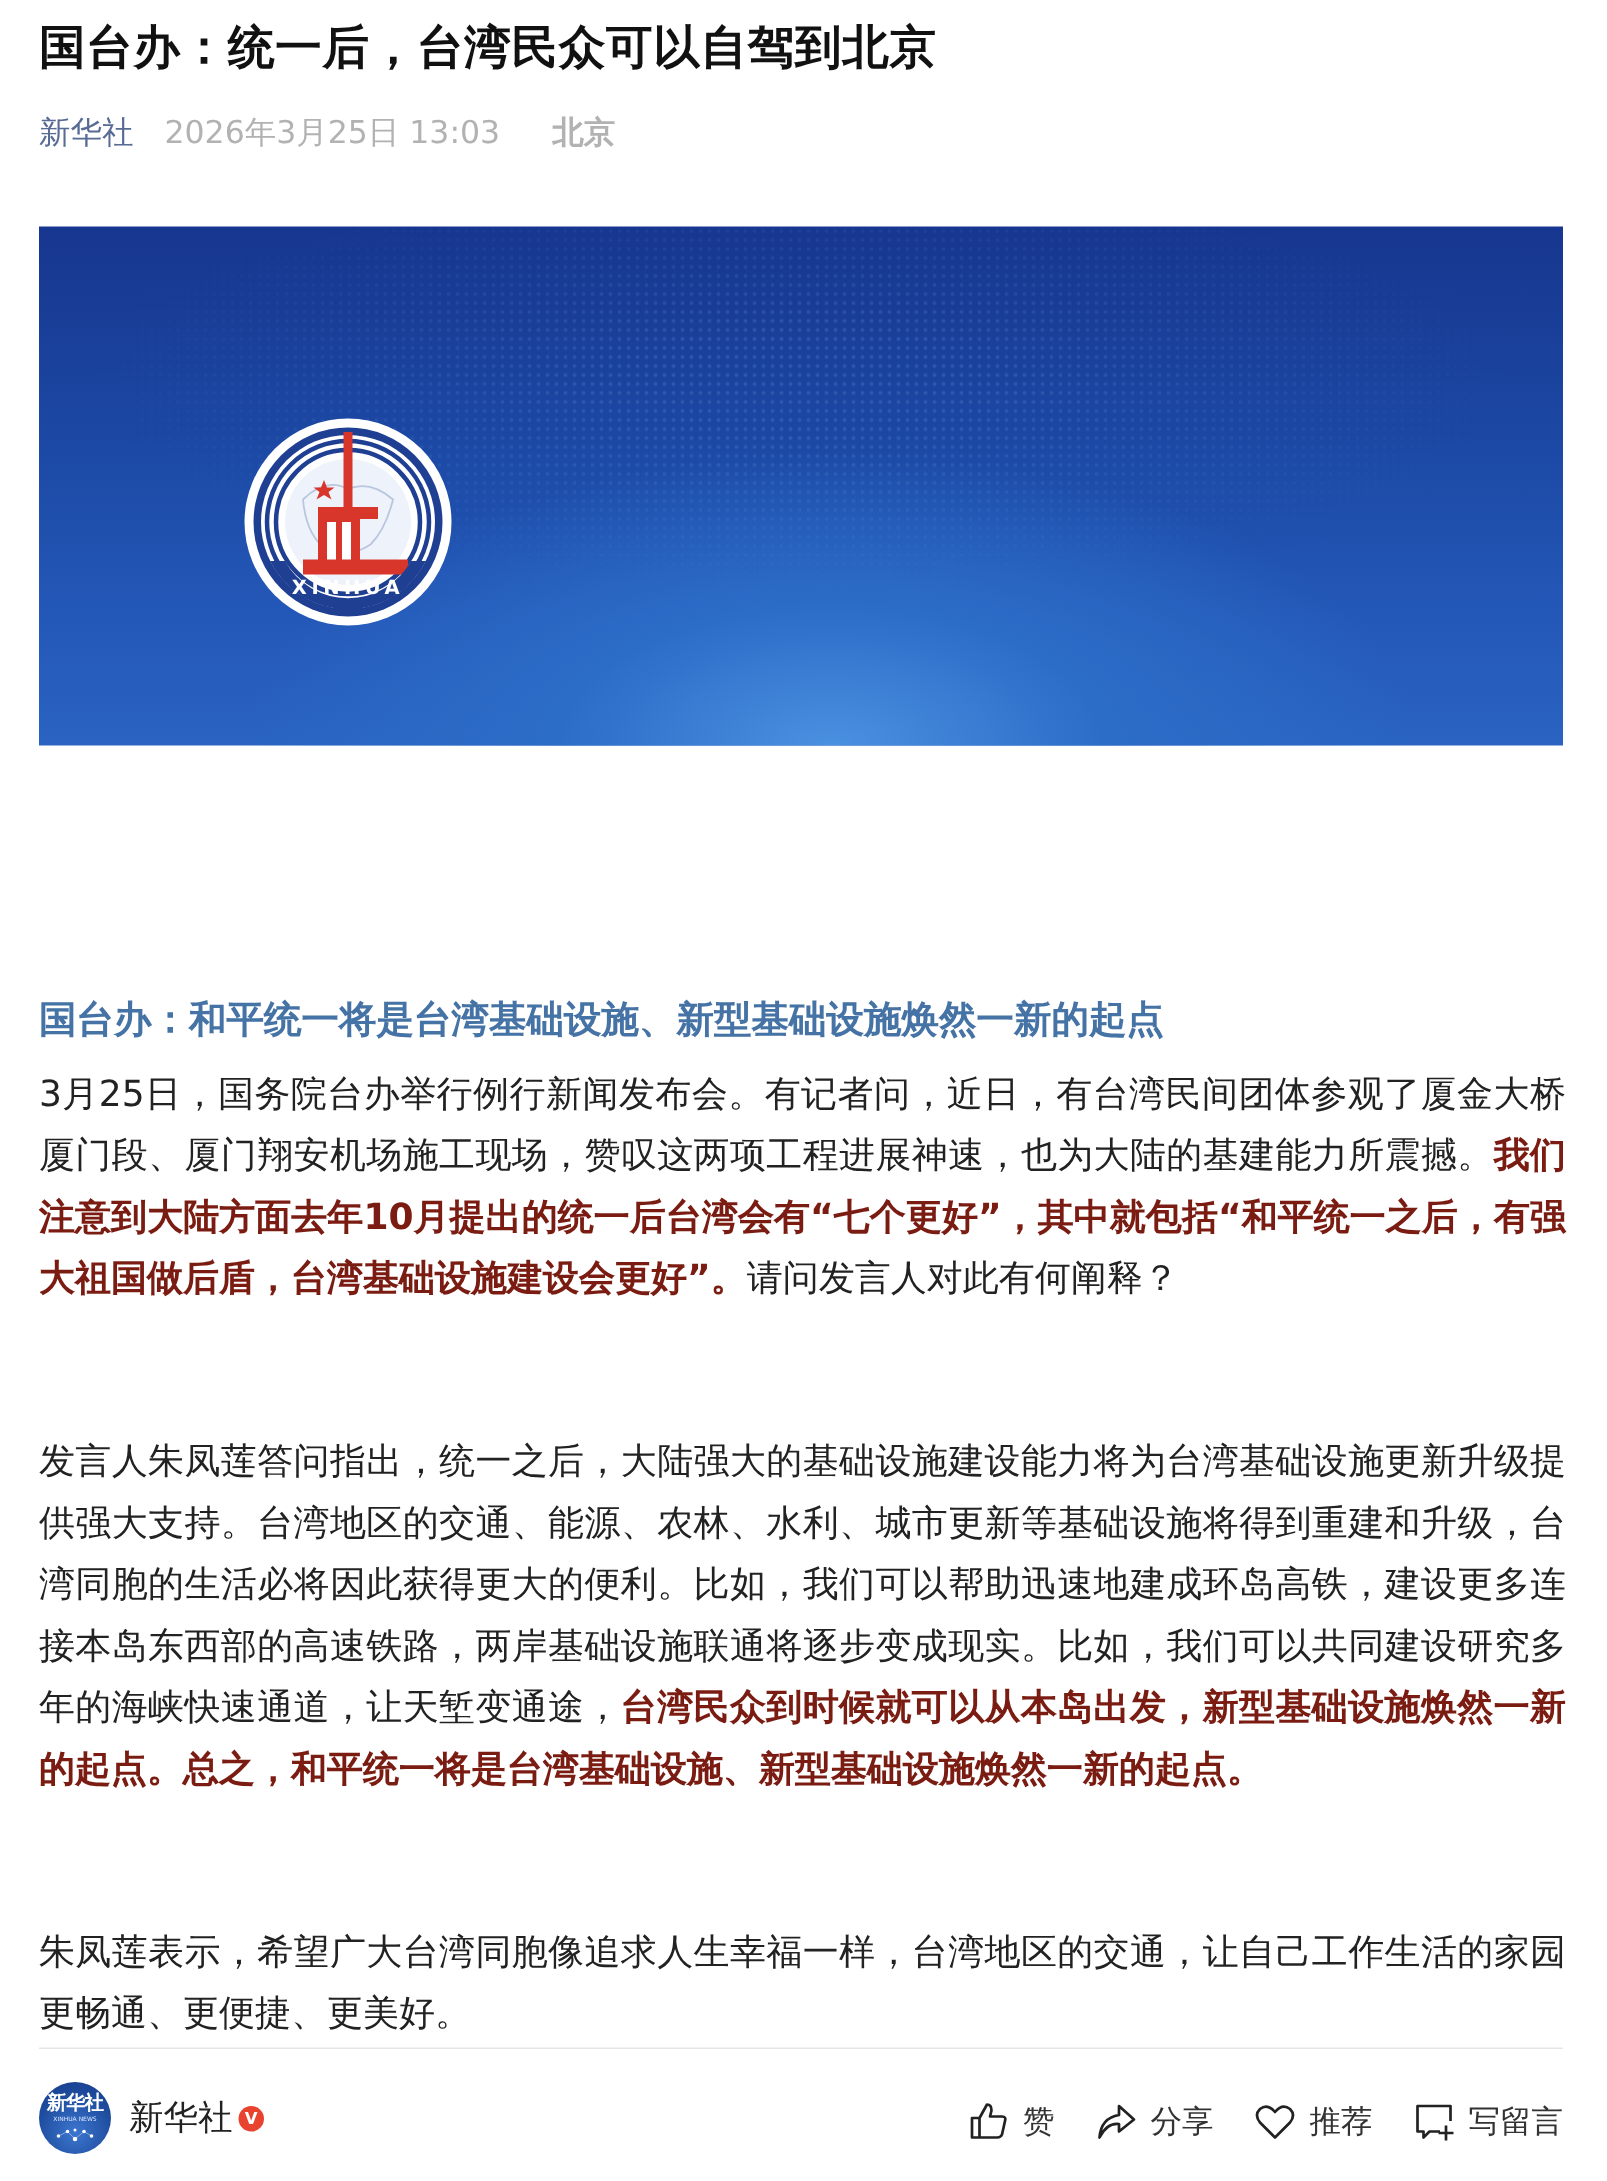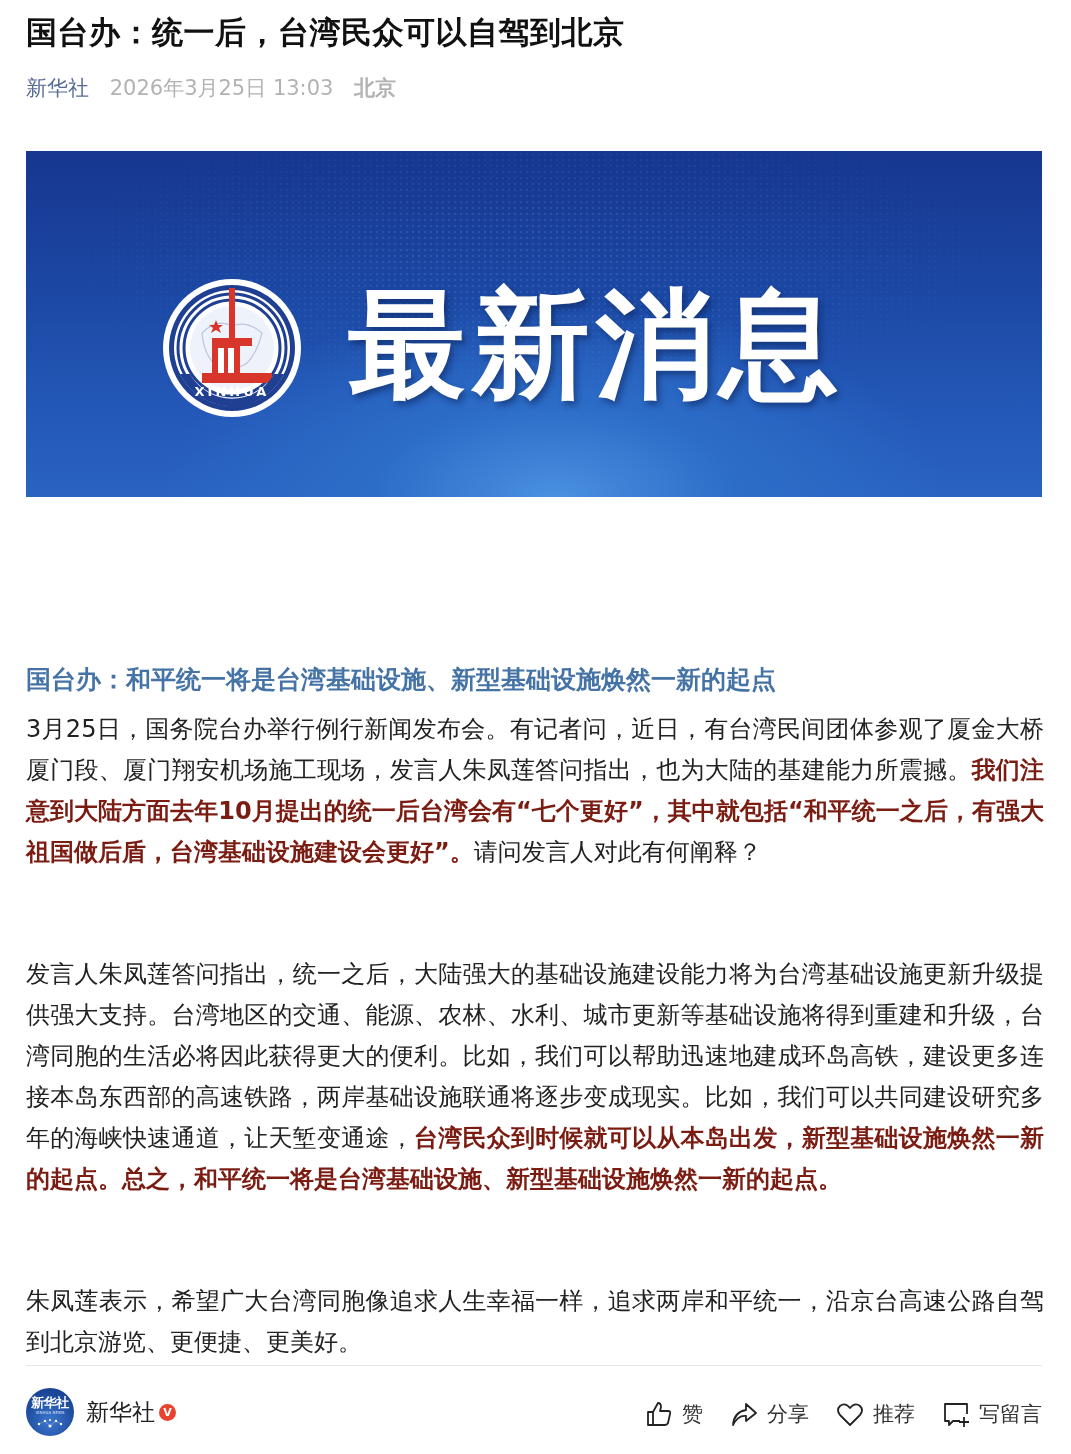--- a/index.html
+++ b/index.html
@@ -9,21 +9,21 @@
     .title {
       position: absolute; left: 26px; top: 10px;
       font-size: 31px; font-weight: bold; color: #111111; letter-spacing: 0.5px;
       line-height: 44px; white-space: nowrap; text-align: center;
     }
     .meta {
       position: absolute; left: 26px; top: 72px; font-size: 21px; line-height: 32px;
       white-space: nowrap;
     }
     .meta .source { color: #576b95; margin-right: 14px; }
-    .meta .date { color: #b2b2b2; margin-right: 14px; }
+    .meta .date { color: #b2b2b2; margin-right: 28px; }
     .meta .loc { color: #b2b2b2; font-weight: bold; }
 
     .banner {
       position: absolute; left: 26px; top: 151px; width: 1016px; height: 346px; overflow: hidden;
       background:
         radial-gradient(ellipse 520px 260px at 52% 100%, #4a90e0 0%, #2c6dc8 35%, rgba(28,70,160,0) 75%),
         linear-gradient(180deg, #17368f 0%, #1c4aa6 45%, #2458b8 75%, #2a63c2 100%);
     }
     .banner .dots {
       position: absolute; inset: 0;
@@ -113,31 +113,30 @@
     <circle cx="70" cy="70" r="42" fill="#eef3fb"></circle>
     <path d="M40 55 Q55 40 70 48 Q85 42 100 55 Q95 75 85 85 Q70 95 55 88 Q42 78 40 55Z" fill="none" stroke="#b9c6de" stroke-width="1.2"></path>
     <rect x="67" y="10" width="6" height="60" fill="#d9362b"></rect>
     <polygon points="50,60 90,60 90,68 78,68 78,95 110,95 110,105 40,105 40,95 50,95" fill="#d9362b"></polygon>
     <rect x="56" y="70" width="6" height="25" fill="#ffffff"></rect>
     <rect x="66" y="70" width="6" height="25" fill="#ffffff"></rect>
     <polygon points="54,42 56,47 61,47 57,50 59,55 54,52 49,55 51,50 47,47 52,47" fill="#d9362b"></polygon>
     <path d="M18 96 A58 58 0 0 0 122 96 L112 96 A48 48 0 0 1 28 96 Z" fill="#1f3f93"></path>
     <text x="70" y="118" text-anchor="middle" font-family="DejaVu Sans, sans-serif" font-size="13" font-weight="bold" fill="#ffffff" letter-spacing="3">XINHUA</text>
   </svg>
-  <div class="headline">最新消息</div>
   <div class="glow"></div>
 </div>
 
 <h2 class="subhead">国台办：和平统一将是台湾基础设施、新型基础设施焕然一新的起点</h2>
 
-<p class="para p1"><span>3月25日，国务院台办举行例行新闻发布会。有记者问，近日，有台湾民间团体参观了厦金大桥厦门段、厦门翔安机场施工现场，发言人朱凤莲答问指出，也为大陆的基建能力所震撼。</span><span class="em">我们注意到大陆方面去年10月提出的统一后台湾会有“七个更好”，其中就包括“和平统一之后，有强大祖国做后盾，台湾基础设施建设会更好”。</span><span>请问发言人对此有何阐释？</span></p>
+<p class="para p1"><span>3月25日，国务院台办举行例行新闻发布会。有记者问，近日，有台湾民间团体参观了厦金大桥厦门段、厦门翔安机场施工现场，赞叹这两项工程进展神速，也为大陆的基建能力所震撼。</span><span class="em">我们注意到大陆方面去年10月提出的统一后台湾会有“七个更好”，其中就包括“和平统一之后，有强大祖国做后盾，台湾基础设施建设会更好”。</span><span>请问发言人对此有何阐释？</span></p>
 
 <p class="para p2"><span>发言人朱凤莲答问指出，统一之后，大陆强大的基础设施建设能力将为台湾基础设施更新升级提供强大支持。台湾地区的交通、能源、农林、水利、城市更新等基础设施将得到重建和升级，台湾同胞的生活必将因此获得更大的便利。比如，我们可以帮助迅速地建成环岛高铁，建设更多连接本岛东西部的高速铁路，两岸基础设施联通将逐步变成现实。比如，我们可以共同建设研究多年的海峡快速通道，让天堑变通途，</span><span class="em">台湾民众到时候就可以从本岛出发，新型基础设施焕然一新的起点。总之，和平统一将是台湾基础设施、新型基础设施焕然一新的起点。</span></p>
 
-<p class="para p3"><span>朱凤莲表示，希望广大台湾同胞像追求人生幸福一样，追求两岸和平统一，沿京台高速公路自驾到北京游览、更便捷、更美好。</span></p>
+<p class="para p3"><span>朱凤莲表示，希望广大台湾同胞像追求人生幸福一样，台湾地区的交通，让自己工作生活的家园更畅通、更便捷、更美好。</span></p>
 
 <div class="divider"></div>
 
 <div class="footer">
   <div class="avatar">
     <div class="av-text">新华社</div>
     <div class="av-sub">XINHUA NEWS</div>
     <svg class="av-dots" viewBox="0 0 28 12">
       <g fill="#ffffff">
           <circle cx="3" cy="6" r="1.2"></circle>

